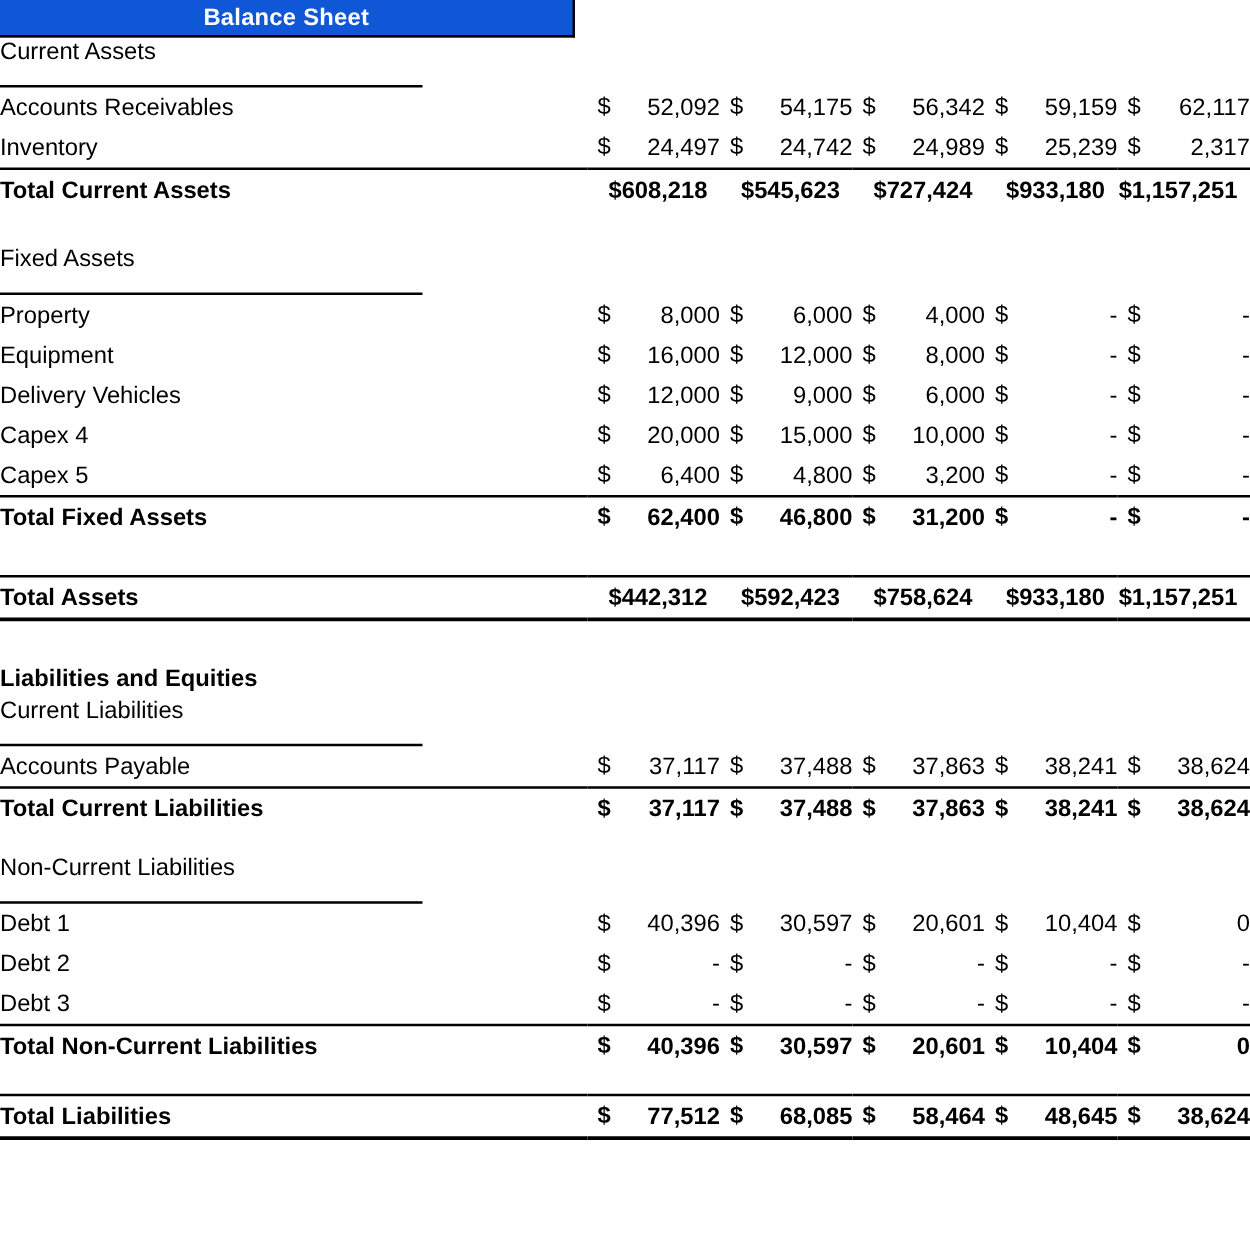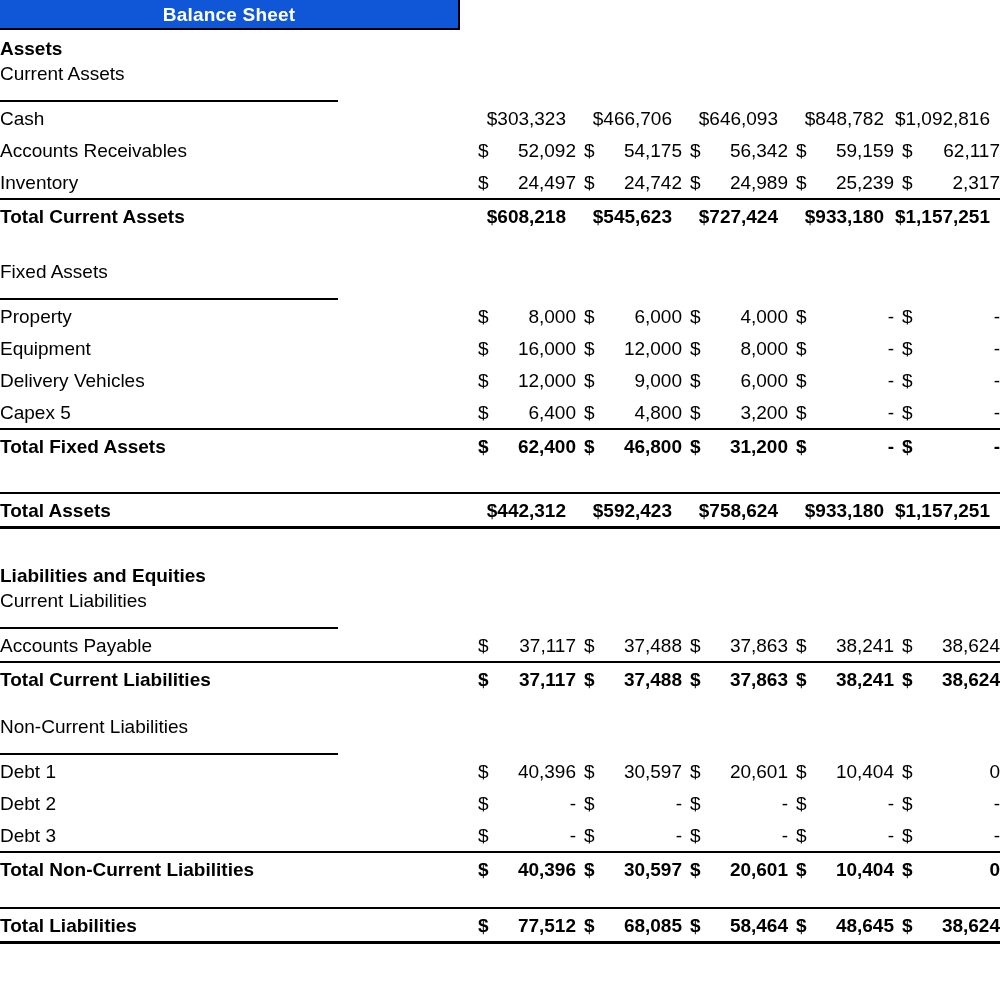--- a/index.html
+++ b/index.html
@@ -123,48 +123,32 @@
     <colgroup>
       <col class="c-label">
       <col class="c-val">
         <col class="c-val">
         <col class="c-val">
         <col class="c-val">
         <col class="c-val">
     </colgroup>
     <tbody>
 
-      <tr class="section">
-        <td class="label bold">Assets</td>
-        <td class="val"></td>
-        <td class="val"></td>
-        <td class="val"></td>
-        <td class="val"></td>
-        <td class="val"></td>
-      </tr>
 
       <tr>
         <td class="label">
           <span class="underline-label">Current Assets</span>
         </td>
         <td class="val"></td>
         <td class="val"></td>
         <td class="val"></td>
         <td class="val"></td>
         <td class="val"></td>
       </tr>
 
-      <tr>
-        <td class="label">Cash</td>
-        <td class="val glued"><span class="num">$303,323</span></td>
-        <td class="val glued"><span class="num">$466,706</span></td>
-        <td class="val glued"><span class="num">$646,093</span></td>
-        <td class="val glued"><span class="num">$848,782</span></td>
-        <td class="val glued"><span class="num">$1,092,816</span></td>
-      </tr>
 
       <tr>
         <td class="label">Accounts Receivables</td>
         <td class="val"><span class="cur">$</span><span class="num">52,092</span></td>
         <td class="val"><span class="cur">$</span><span class="num">54,175</span></td>
         <td class="val"><span class="cur">$</span><span class="num">56,342</span></td>
         <td class="val"><span class="cur">$</span><span class="num">59,159</span></td>
         <td class="val"><span class="cur">$</span><span class="num">62,117</span></td>
       </tr>
 
@@ -226,20 +210,28 @@
 
       <tr>
         <td class="label">Delivery Vehicles</td>
         <td class="val"><span class="cur">$</span><span class="num">12,000</span></td>
         <td class="val"><span class="cur">$</span><span class="num">9,000</span></td>
         <td class="val"><span class="cur">$</span><span class="num">6,000</span></td>
         <td class="val"><span class="cur">$</span><span class="num">-</span></td>
         <td class="val"><span class="cur">$</span><span class="num">-</span></td>
       </tr>
 
+      <tr>
+        <td class="label">Capex 4</td>
+        <td class="val"><span class="cur">$</span><span class="num">20,000</span></td>
+        <td class="val"><span class="cur">$</span><span class="num">15,000</span></td>
+        <td class="val"><span class="cur">$</span><span class="num">10,000</span></td>
+        <td class="val"><span class="cur">$</span><span class="num">-</span></td>
+        <td class="val"><span class="cur">$</span><span class="num">-</span></td>
+      </tr>
 
       <tr>
         <td class="label">Capex 5</td>
         <td class="val"><span class="cur">$</span><span class="num">6,400</span></td>
         <td class="val"><span class="cur">$</span><span class="num">4,800</span></td>
         <td class="val"><span class="cur">$</span><span class="num">3,200</span></td>
         <td class="val"><span class="cur">$</span><span class="num">-</span></td>
         <td class="val"><span class="cur">$</span><span class="num">-</span></td>
       </tr>
 

